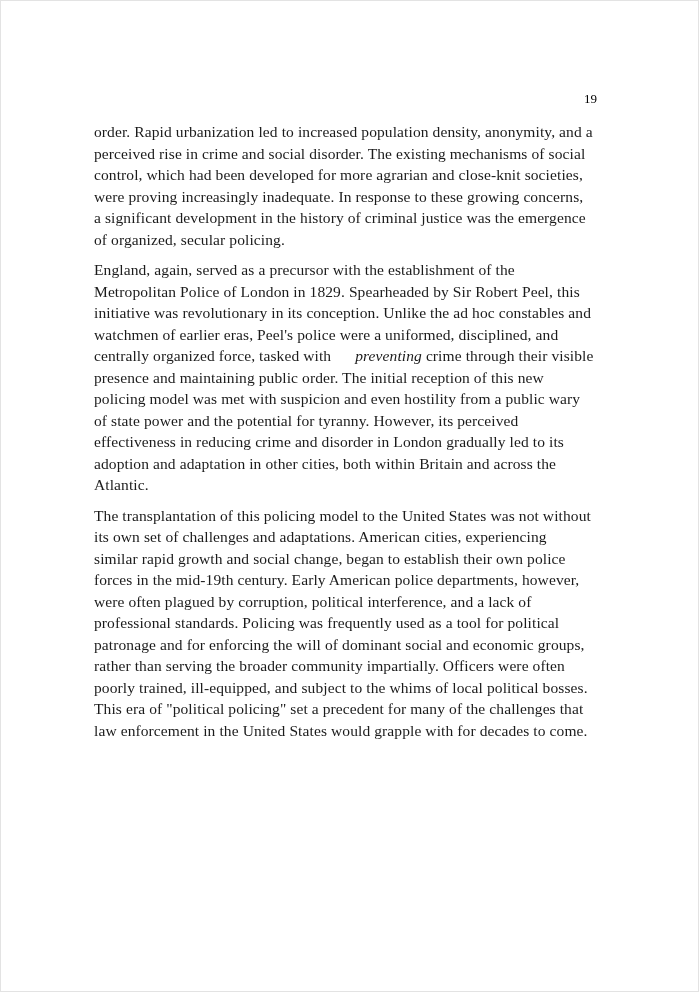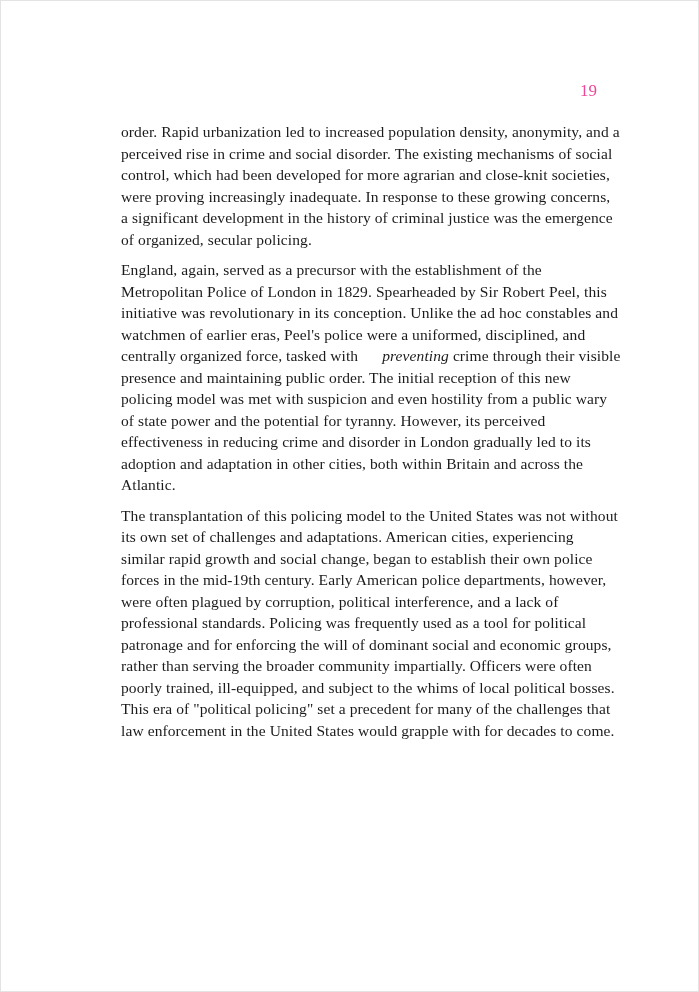--- a/index.html
+++ b/index.html
@@ -10,30 +10,30 @@
     height: 992px;
     margin: 0 auto;
     background: #ffffff;
     border: 1px solid #e3e3e3;
     font-family: "Liberation Serif", "DejaVu Serif", serif;
     color: #1b1b1b;
     overflow: hidden;
   }
   .page-number {
     position: absolute;
-    top: 81px;
+    top: 91px;
     right: 101px;
-    font-size: 17px;
+    font-size: 13px;
     line-height: 1;
-    color: #ec4899;
+    color: #000000;
   }
   .body-text {
     position: absolute;
     top: 120px;
-    left: 120px;
+    left: 93px;
     width: 500px;
     font-size: 15.5px;
     line-height: 21.5px;
     text-align: left;
     letter-spacing: 0.1px;
   }
   .body-text p.para {
     margin-bottom: 9px;
   }
   .body-text em {

